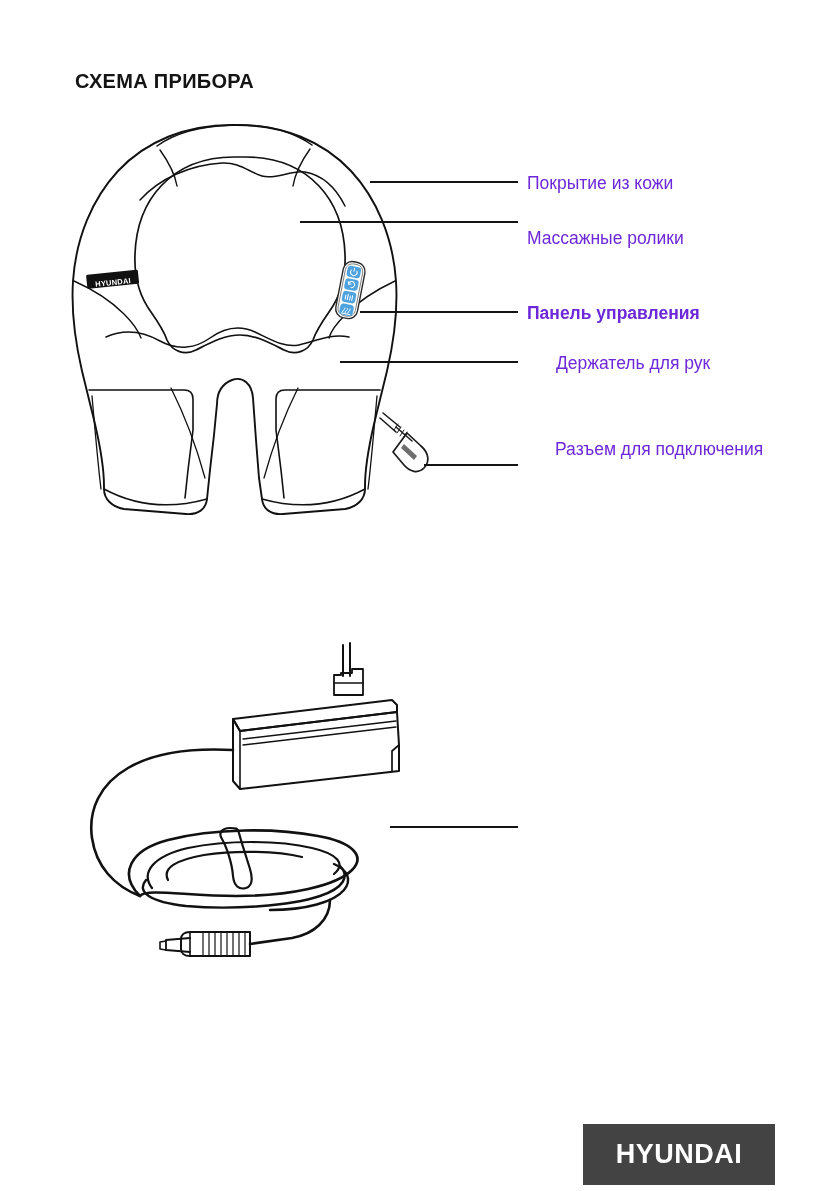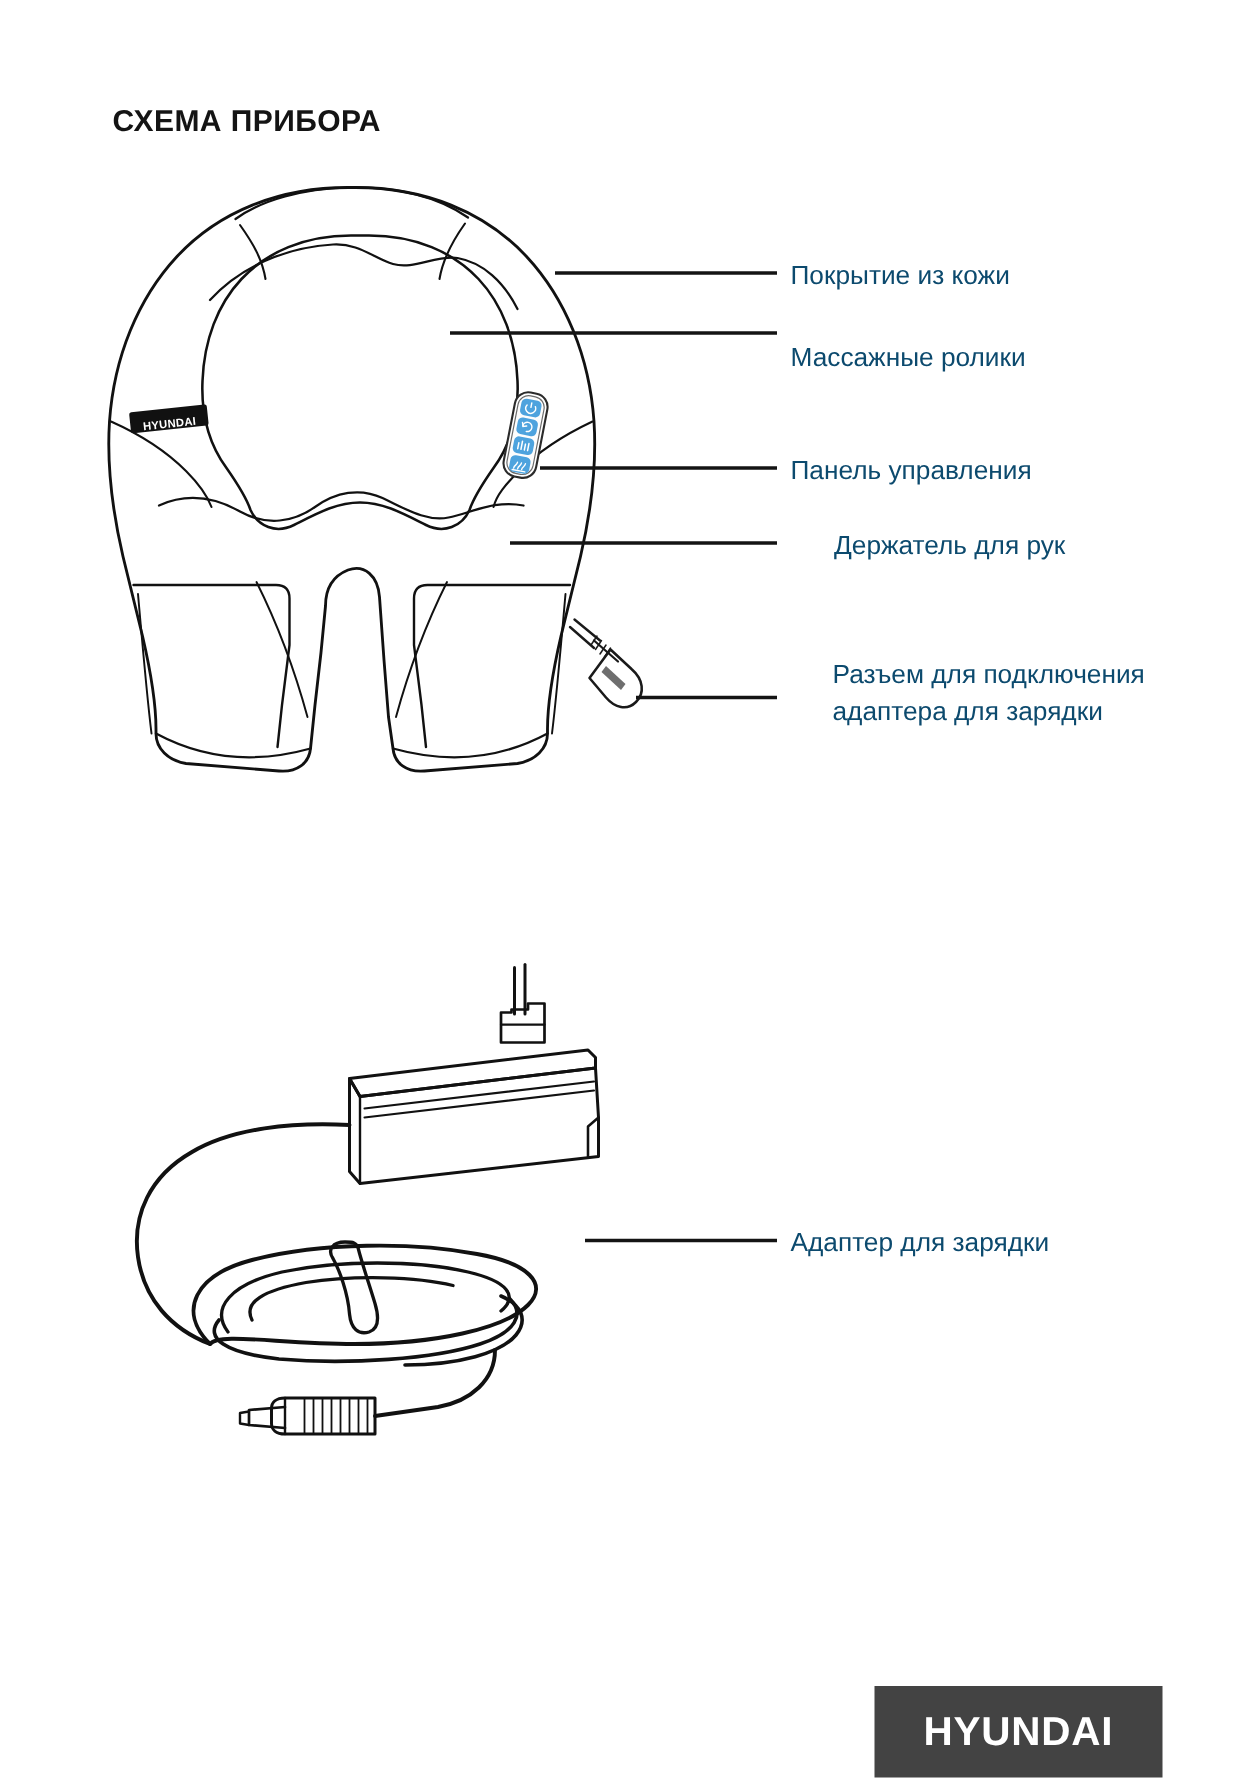--- a/index.html
+++ b/index.html
@@ -35,21 +35,21 @@
     letter-spacing: 0.3px;
     color: #141414;
     white-space: nowrap;
   }
 
   
   .callout {
     position: absolute;
     font-size: 17.5px;
     font-weight: normal;
-    color: #0c4a6e;
+    color: #6d28d9;
     white-space: nowrap;
     line-height: 1.42;
   }
 
   
   .art {
     position: absolute;
     left: 0;
     top: 0;
     width: 839px;
@@ -356,28 +356,26 @@
   </svg>
 
   <div style="position:absolute; left:88px; top:276px; width:50px; height:12px;
               transform:rotate(-6deg); display:flex; align-items:center; justify-content:center;
               color:#ffffff; font-size:7.5px; font-weight:bold; letter-spacing:0.2px;">HYUNDAI</div>
 
   <div class="callout" style="left:527px; top:171px;">Покрытие из кожи</div>
 
   <div class="callout" style="left:527px; top:226px;">Массажные ролики</div>
 
-  <div class="callout" style="left:527px; top:301px;">Панель управления</div>
+  <div class="callout" style="left:527px; top:301px;font-weight:bold;">Панель управления</div>
 
   <div class="callout" style="left:556px; top:351px;">Держатель для рук</div>
 
   <div class="callout" style="left:527px; top:437px;margin-left:28px;">
     <div>Разъем для подключения</div>
-    <div>адаптера для зарядки</div>
   </div>
 
-  <div class="callout" style="left:527px; top:816px;">Адаптер для зарядки</div>
 
   <div class="brand-plate">
     <span class="brand-text">HYUNDAI</span>
   </div>
 
 </div>
 
 </body></html>

